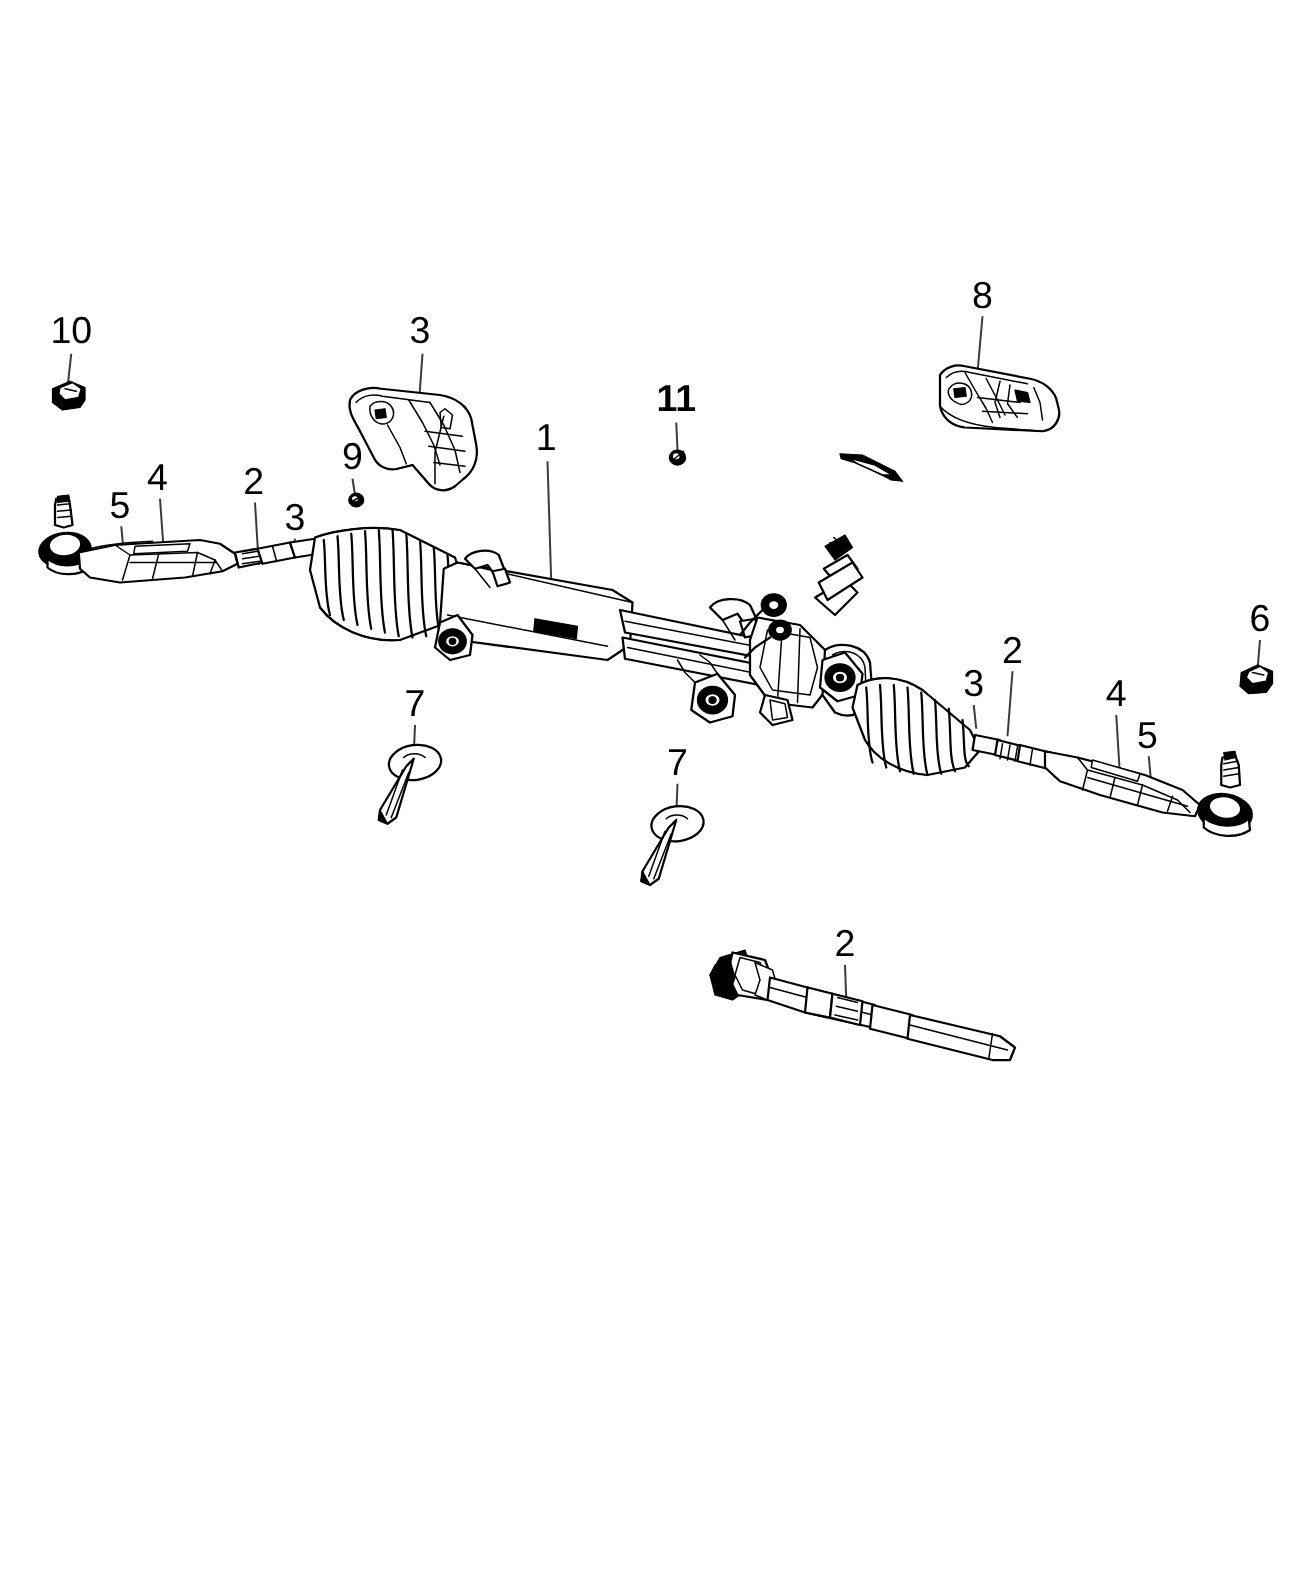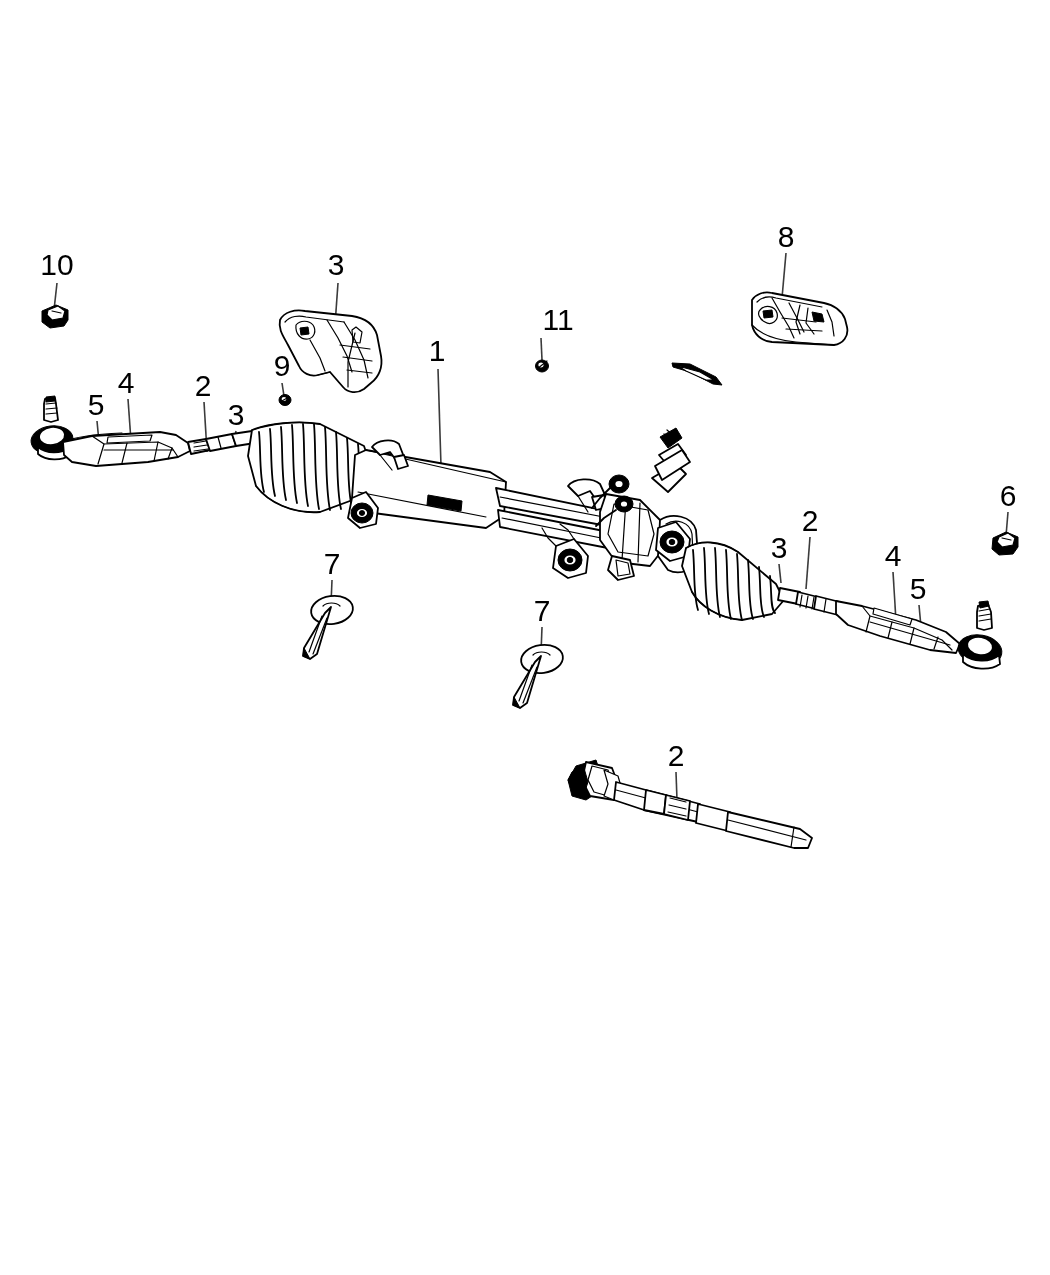--- a/index.html
+++ b/index.html
@@ -380,21 +380,21 @@
       <path class="fill-w" d="M728,812 L800,829 L812,838 L808,848 L794,848 L726,831 Z"></path>
       <path class="ln-thin" d="M728,820 L806,840"></path>
       <path class="ln-thin" d="M794,827 L791,847"></path>
     </g>
 
   </svg>
 
   <div class="callout-label" style="left:57px;  top:265px;">10</div>
   <div class="callout-label" style="left:336px; top:265px;">3</div>
   <div class="callout-label" style="left:786px; top:237px;">8</div>
-  <div class="callout-label" style="left:558px; top:320px;">11</div>
+  <div class="callout-label" style="left:541px; top:320px;font-weight:bold;">11</div>
   <div class="callout-label" style="left:282px; top:366px;">9</div>
   <div class="callout-label" style="left:437px; top:351px;">1</div>
   <div class="callout-label" style="left:126px; top:383px;">4</div>
   <div class="callout-label" style="left:203px; top:386px;">2</div>
   <div class="callout-label" style="left:96px;  top:405px;">5</div>
   <div class="callout-label" style="left:236px; top:415px;">3</div>
   <div class="callout-label" style="left:1008px;top:496px;">6</div>
   <div class="callout-label" style="left:810px; top:521px;">2</div>
   <div class="callout-label" style="left:779px; top:548px;">3</div>
   <div class="callout-label" style="left:893px; top:556px;">4</div>

